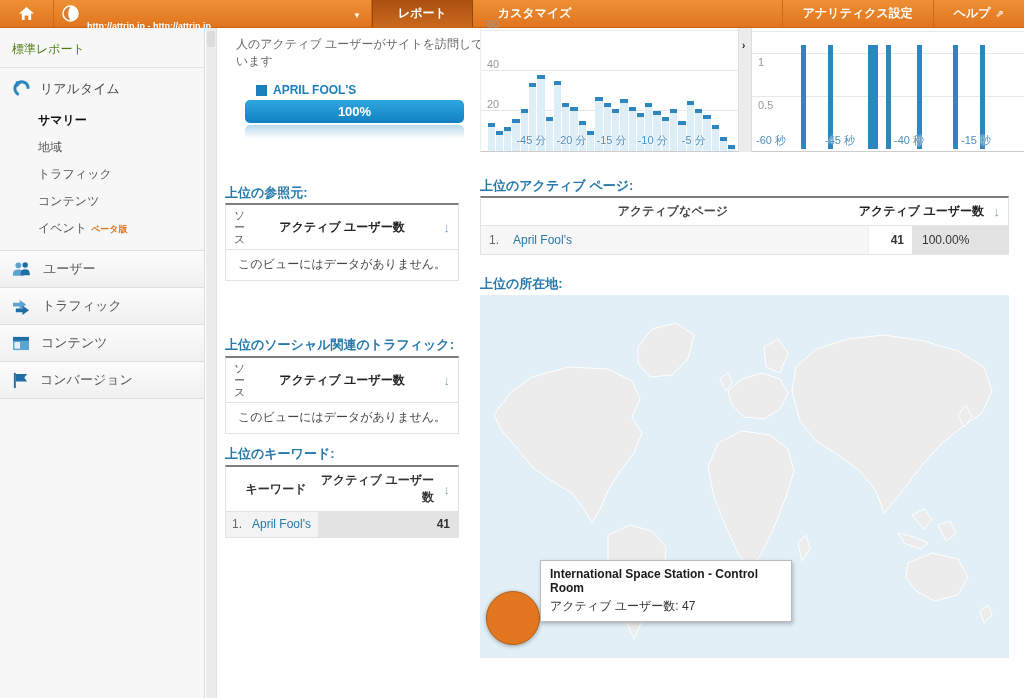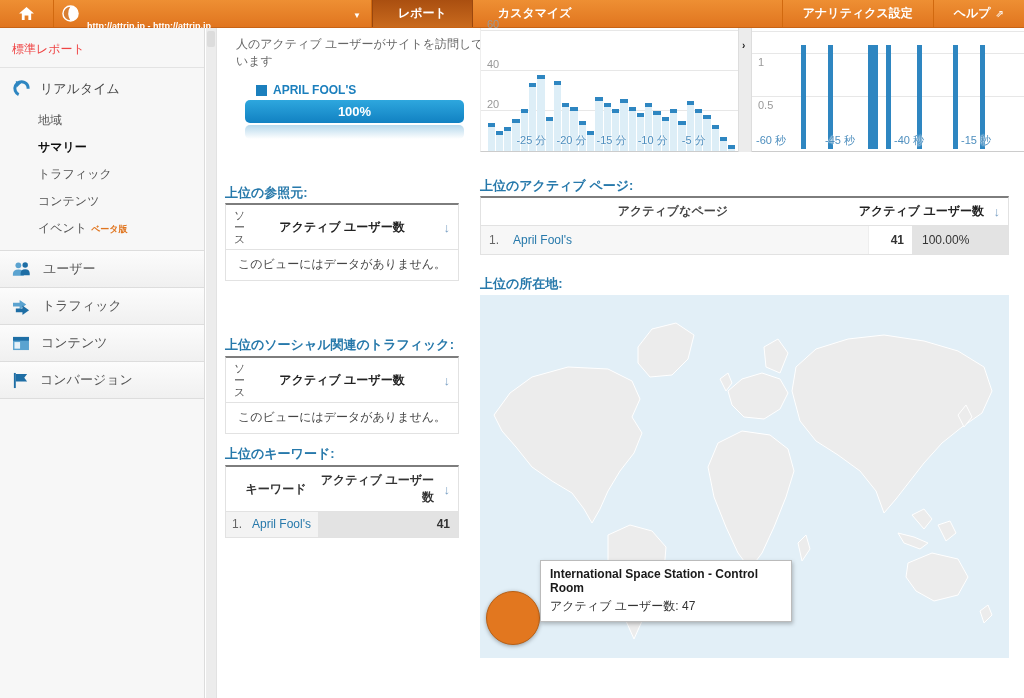--- a/index.html
+++ b/index.html
@@ -22,21 +22,21 @@
   .nav-tab { padding:0 25px; display:flex; align-items:center; font-size:12px; font-weight:bold; cursor:pointer; }
   .nav-tab.active { background:linear-gradient(#aa4f10,#c96a1e); border-left:1px solid #9a470e; border-right:1px solid #9a470e; }
   .nav-spacer { flex:1; }
   .nav-link { display:flex; align-items:center; padding:0 20px; font-size:12px; font-weight:bold;
     border-left:1px solid #d1690f; cursor:pointer; gap:5px; }
   .ext { font-size:10px; opacity:.9; }
 
   
   .sidebar { position:absolute; top:28px; left:0; width:205px; bottom:0;
     background:#f7f7f7; border-right:1px solid #dcdcdc; }
-  .sb-header { padding:13px 12px 9px; font-size:12px; color:#ef4444; border-bottom:1px solid #e3e3e3; }
+  .sb-header { padding:13px 12px 9px; font-size:12px; color:#4d7c0f; border-bottom:1px solid #e3e3e3; }
   .sb-realtime { display:flex; align-items:center; gap:9px; padding:11px 12px 9px; font-size:13px; color:#444; cursor:pointer; }
   .sb-sub { padding:5px 0 5px 38px; font-size:12px; color:#555; cursor:pointer; }
   .sb-sub.active { font-weight:bold; color:#0d0d0d; }
   .sb-badge { color:#e0751f; font-size:9px; font-weight:bold; margin-left:4px; }
   .sb-subs { padding-bottom:8px; }
   .sb-section { display:flex; align-items:center; gap:11px; padding:9px 12px;
     border-top:1px solid #ddd; background:linear-gradient(#fcfcfc,#f0f0f0);
     font-size:13px; color:#555; cursor:pointer; }
   .sb-section:last-child { border-bottom:1px solid #ddd; }
   .divider-strip { position:absolute; top:28px; left:206px; width:11px; bottom:0;
@@ -149,22 +149,22 @@
   <div class="sidebar">
     <div class="sb-header">標準レポート</div>
     <div class="sb-realtime">
       <svg width="19" height="19" viewBox="0 0 20 20">
         <circle cx="10" cy="10" r="7" fill="none" stroke="#2e86c1" stroke-width="3.2" stroke-dasharray="30 14" transform="rotate(115 10 10)"></circle>
         <polygon points="4,2 10,4 5,9" fill="#2e86c1"></polygon>
       </svg>
       <span>リアルタイム</span>
     </div>
     <div class="sb-subs">
+      <div class="sb-sub active">サマリー</div>
       <div class="sb-sub">地域</div>
-      <div class="sb-sub active">サマリー</div>
       <div class="sb-sub">トラフィック</div>
       <div class="sb-sub">コンテンツ</div>
       <div class="sb-sub">
         <span>イベント</span><span class="sb-badge">ベータ版</span>
       </div>
     </div>
     <div class="sb-section">
       <svg width="20" height="16" viewBox="0 0 22 17">
         <circle cx="7" cy="4.5" r="3.2" fill="#5ba3d0"></circle>
         <path d="M1 14 q0 -5 6 -5 q6 0 6 5 v2 H1 Z" fill="#5ba3d0"></path>
@@ -243,21 +243,21 @@
         <div class="mbar" style="height: 42px; background: rgb(221, 238, 247); border-top-color: rgb(46, 134, 193);"></div>
         <div class="mbar" style="height: 30px; background: rgb(221, 238, 247); border-top-color: rgb(46, 134, 193);"></div>
         <div class="mbar" style="height: 50px; background: rgb(221, 238, 247); border-top-color: rgb(46, 134, 193);"></div>
         <div class="mbar" style="height: 42px; background: rgb(221, 238, 247); border-top-color: rgb(46, 134, 193);"></div>
         <div class="mbar" style="height: 36px; background: rgb(221, 238, 247); border-top-color: rgb(46, 134, 193);"></div>
         <div class="mbar" style="height: 26px; background: rgb(221, 238, 247); border-top-color: rgb(46, 134, 193);"></div>
         <div class="mbar" style="height: 14px; background: rgb(221, 238, 247); border-top-color: rgb(46, 134, 193);"></div>
         <div class="mbar" style="height: 6px; background: rgb(221, 238, 247); border-top-color: rgb(46, 134, 193);"></div>
       </div>
     <div id="minute-xticks">
-        <span class="xtick" style="left: 19.6%;">-25 分</span>
+        <span class="xtick" style="left: 19.6%;">-45 分</span>
         <span class="xtick" style="left: 35.2%;">-20 分</span>
         <span class="xtick" style="left: 50.8%;">-15 分</span>
         <span class="xtick" style="left: 66.8%;">-10 分</span>
         <span class="xtick" style="left: 82.8%;">-5 分</span>
       </div>
   </div>
 
   <div class="chart-divider">
     <span class="chev">›</span>
   </div>

